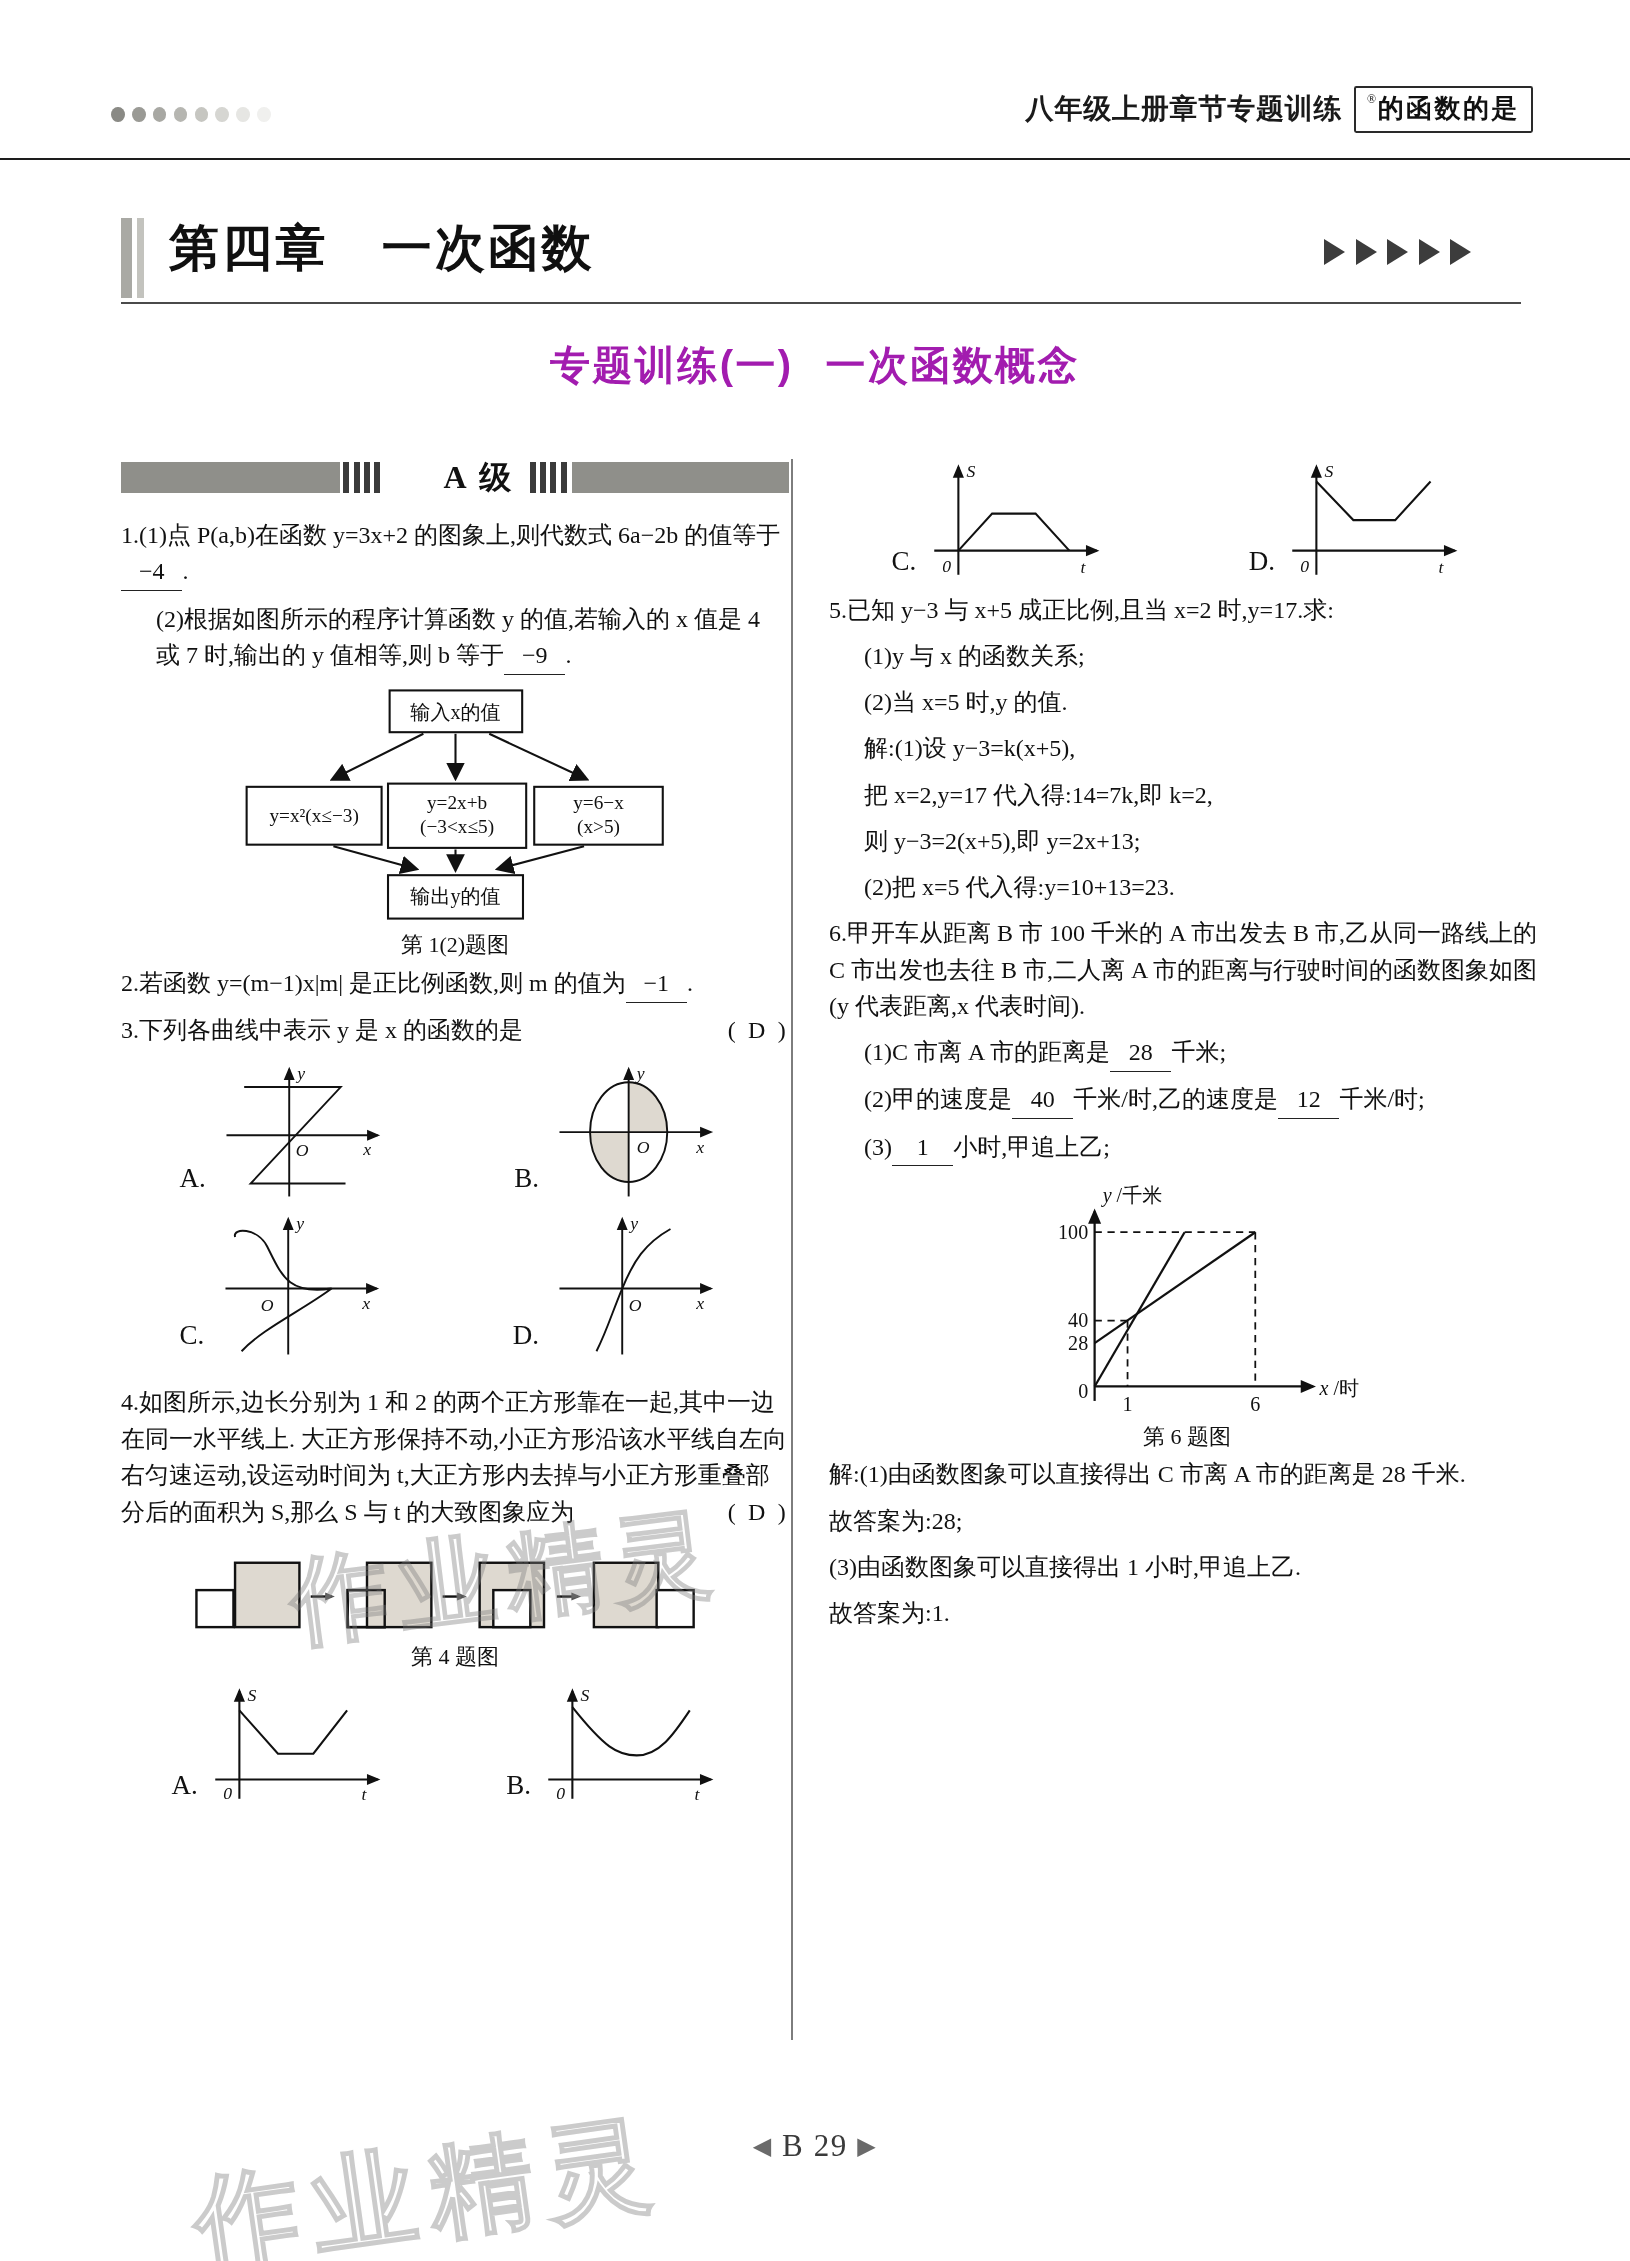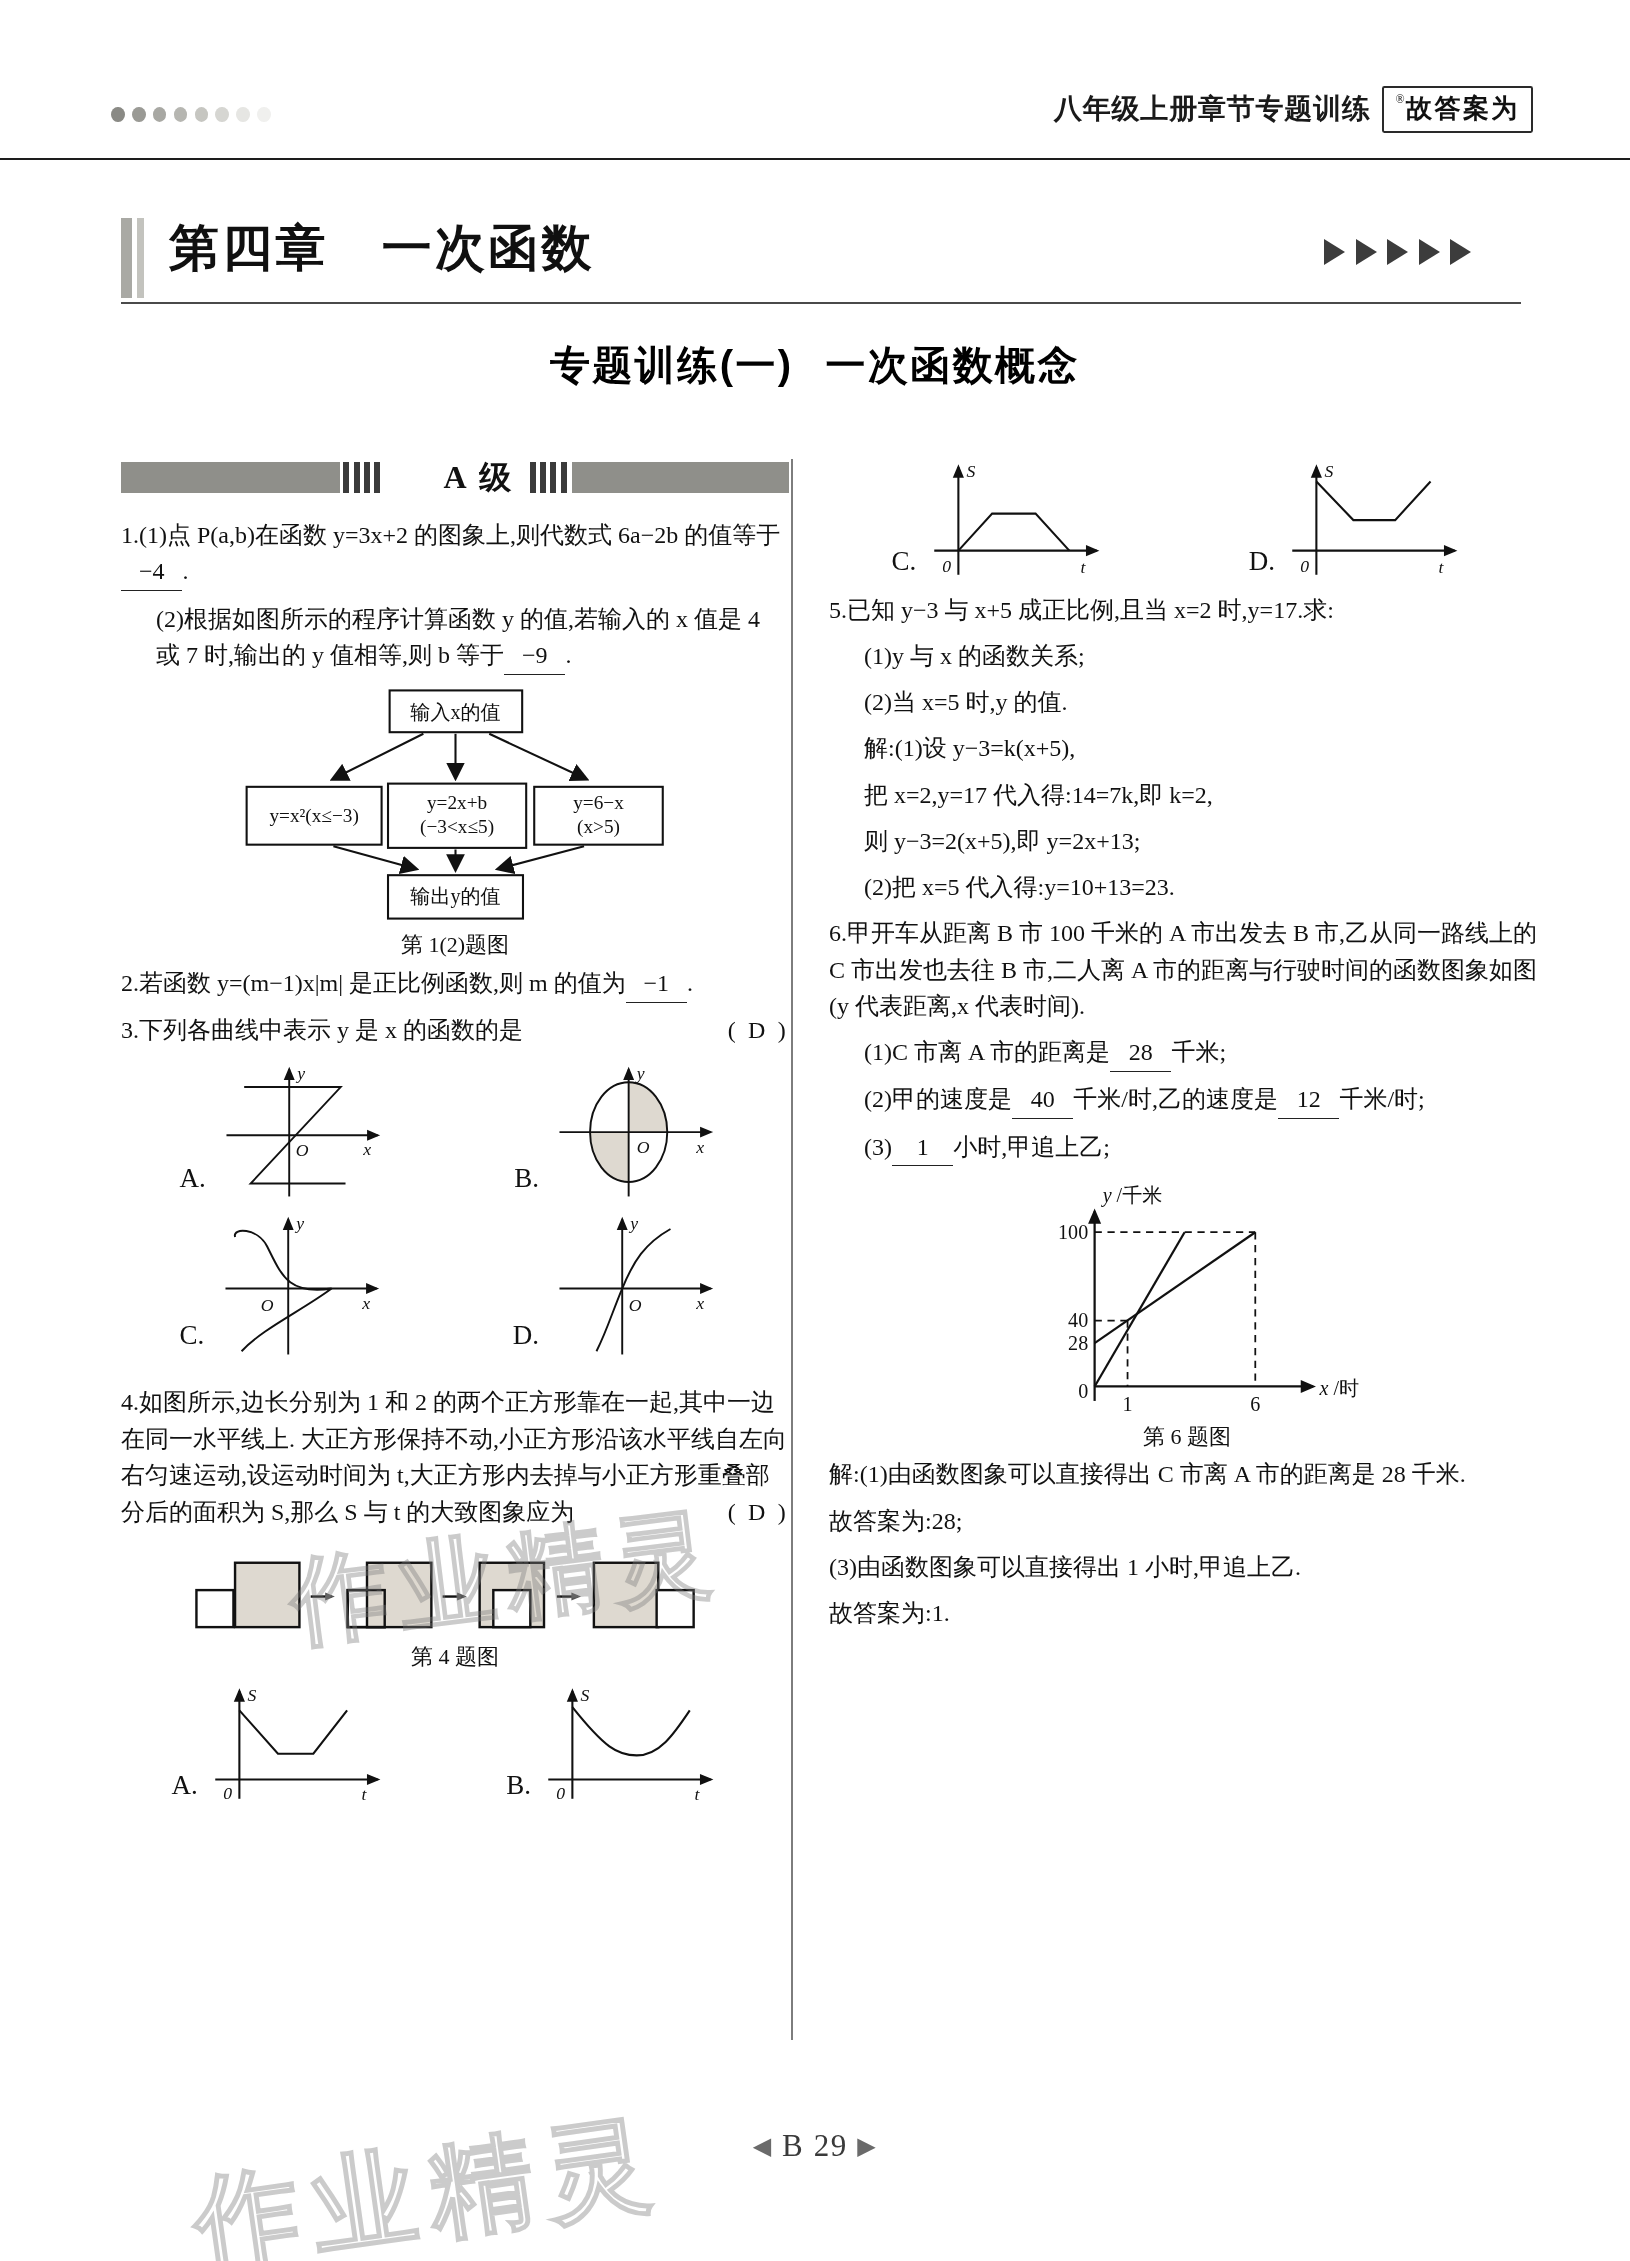--- a/index.html
+++ b/index.html
@@ -29,21 +29,21 @@
   .chap-bars{position:absolute;left:0;top:6.4px;display:flex;gap:5.6px;}
   .chap-bars i{display:block;width:10.5px;height:80px;background:#a9a9a4;}
   .chap-bars i:nth-child(2){width:7.2px;background:#c3c3be;}
   .chap-title{position:absolute;left:48px;top:3.2px;font-family:"Liberation Serif","DejaVu Serif",serif;font-weight:bold;font-size:50px;letter-spacing:3.2px;color:#101010;}
   .chap-arrows{position:absolute;right:50px;top:26.6px;display:flex;gap:10.5px;}
   .chap-arrows i{width:0;height:0;border-left:21px solid #3c3c3c;border-top:13px solid transparent;border-bottom:13px solid transparent;}
   .chap-rule{position:absolute;left:0;top:90px;width:1400px;height:2.4px;background:#4a4a4a;}
 
   
   .section-title{position:absolute;left:0;top:338px;width:100%;text-align:center;
-    font-family:"Liberation Sans","DejaVu Sans",sans-serif;font-weight:bold;font-size:40px;letter-spacing:2.4px;color:#000000;}
+    font-family:"Liberation Sans","DejaVu Sans",sans-serif;font-weight:bold;font-size:40px;letter-spacing:2.4px;color:#a21caf;}
   .section-title .gap{display:inline-block;width:32px;}
 
   
   .colrule{position:absolute;left:791px;top:459px;width:1.6px;height:1581px;background:#7d7d7d;}
   .col{position:absolute;top:459px;font-size:24px;line-height:1.52;}
   .col-l{left:121px;width:668px;}
   .col-r{left:829px;width:716px;}
 
   
   .grade{position:relative;height:37px;margin-bottom:21px;display:flex;align-items:center;justify-content:center;padding-left:48px;}
@@ -92,21 +92,21 @@
         <i style="background:#b6b6b1"></i>
       <i style="background:#c6c6c1"></i>
         <i style="background:#d6d6d2"></i>
       <i style="background:#e6e6e3"></i>
         <i style="background:#f0f0ee"></i>
     </div>
     <div class="hdr-title">
       <span class="t">八年级上册章节专题训练</span>
       <span class="logo-box">
         <span class="reg">®</span>
-        <span class="lg">故答案为</span>
+        <span class="lg">的函数的是</span>
       </span>
     </div>
     <div class="hdr-rule"></div>
   </div>
 
   <div class="chapter">
     <div class="chap-bars">
         <i></i>
         <i></i>
       </div>

